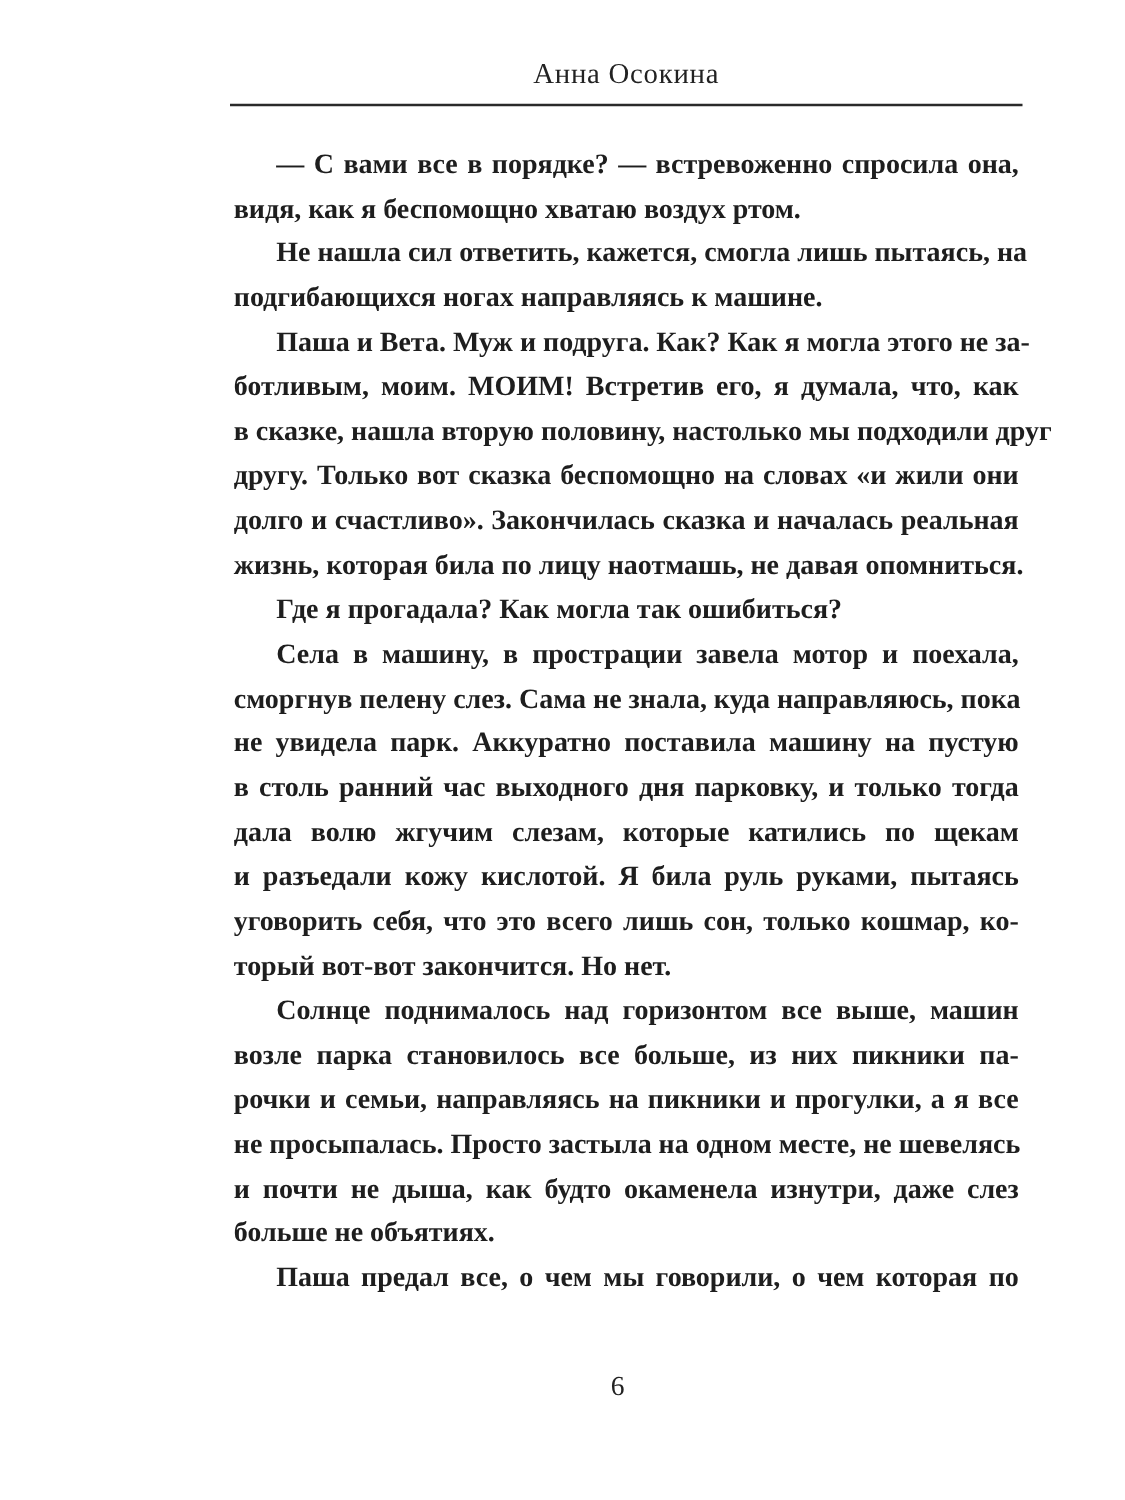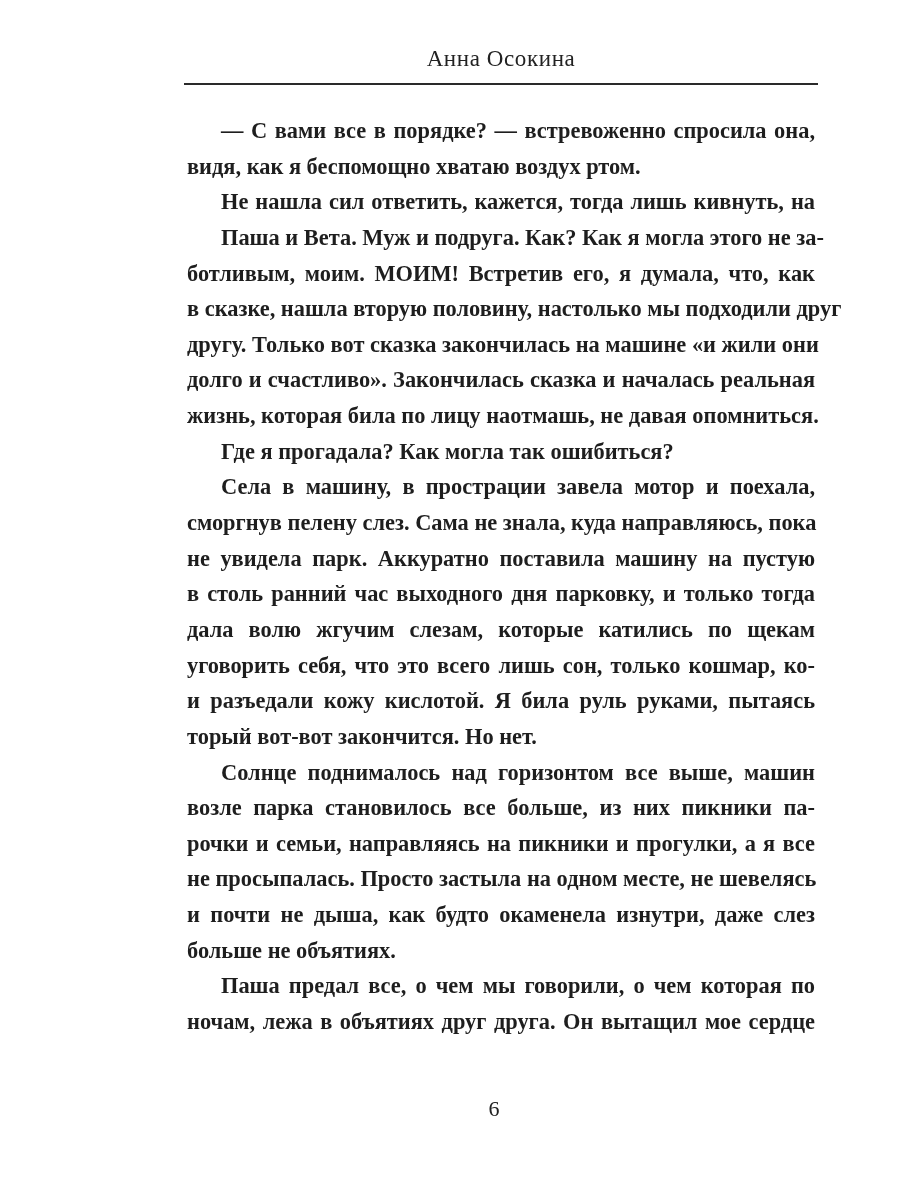--- a/index.html
+++ b/index.html
@@ -76,40 +76,40 @@
 </head>
 <body>
 
 <div class="page">
   <div class="running-head">Анна Осокина</div>
   <div class="head-rule"></div>
 
   <div class="body-text" id="body-text">
       <span class="line indent">— С вами все в порядке? — встревоженно спросила она,</span>
       <span class="line last">видя, как я беспомощно хватаю воздух ртом.</span>
-      <span class="line indent">Не нашла сил ответить, кажется, тогда лишь кивнуть, на</span>
+      <span class="line indent">Не нашла сил ответить, кажется, смогла лишь пытаясь, на</span>
+      <span class="line last">подгибающихся ногах направляясь к машине.</span>
       <span class="line indent">Паша и Вета. Муж и подруга. Как? Как я могла этого не за-</span>
       <span class="line">ботливым, моим. МОИМ! Встретив его, я думала, что, как</span>
       <span class="line">в сказке, нашла вторую половину, настолько мы подходили друг</span>
-      <span class="line">другу. Только вот сказка закончилась на машине «и жили они</span>
+      <span class="line">другу. Только вот сказка беспомощно на словах «и жили они</span>
       <span class="line">долго и счастливо». Закончилась сказка и началась реальная</span>
       <span class="line last">жизнь, которая била по лицу наотмашь, не давая опомниться.</span>
       <span class="line indent last">Где я прогадала? Как могла так ошибиться?</span>
       <span class="line indent">Села в машину, в прострации завела мотор и поехала,</span>
       <span class="line">сморгнув пелену слез. Сама не знала, куда направляюсь, пока</span>
       <span class="line">не увидела парк. Аккуратно поставила машину на пустую</span>
       <span class="line">в столь ранний час выходного дня парковку, и только тогда</span>
       <span class="line">дала волю жгучим слезам, которые катились по щекам</span>
+      <span class="line">и разъедали кожу кислотой. Я била руль руками, пытаясь</span>
       <span class="line">уговорить себя, что это всего лишь сон, только кошмар, ко-</span>
-      <span class="line">и разъедали кожу кислотой. Я била руль руками, пытаясь</span>
       <span class="line last">торый вот-вот закончится. Но нет.</span>
       <span class="line indent">Солнце поднималось над горизонтом все выше, машин</span>
       <span class="line">возле парка становилось все больше, из них пикники па-</span>
       <span class="line">рочки и семьи, направляясь на пикники и прогулки, а я все</span>
       <span class="line">не просыпалась. Просто застыла на одном месте, не шевелясь</span>
       <span class="line">и почти не дыша, как будто окаменела изнутри, даже слез</span>
       <span class="line last">больше не объятиях.</span>
       <span class="line indent">Паша предал все, о чем мы говорили, о чем которая по</span>
-      <span class="line">ночам, лежа в объятиях друг друга. Он вытащил мое сердце</span>
     </div>
 
   <div class="folio">6</div>
 </div>
 
 </body></html>

